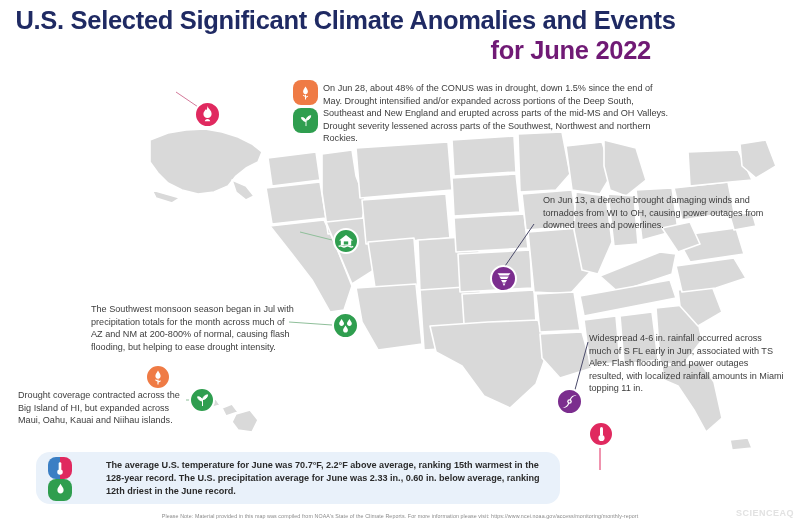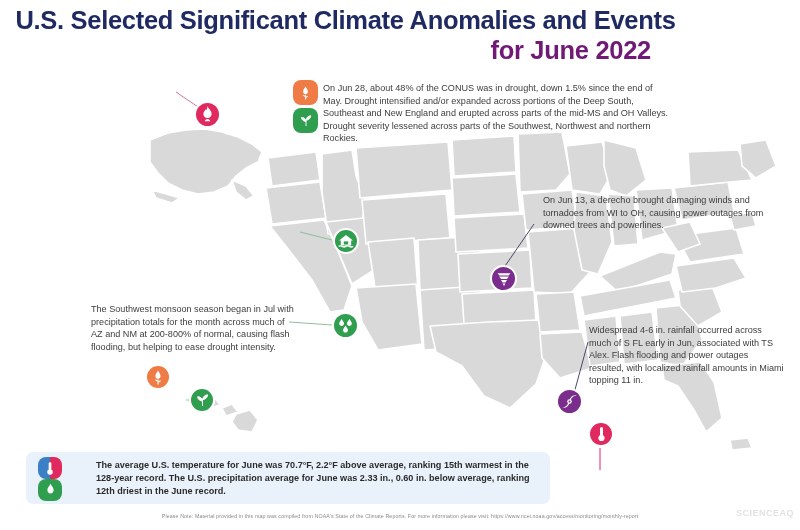--- a/index.html
+++ b/index.html
@@ -36,21 +36,21 @@
   .map-layer { position: absolute; left: 0; top: 40px; width: 800px; height: 450px; }
 
   
   .callout { position: absolute; color: #3d3d3d; font-size: 9.1px; line-height: 12.6px; }
 
   .c-alaska   { left: 66px;  top: 60px;  width: 214px; }
   .c-drought  { left: 323px; top: 82px;  width: 350px; font-weight: normal; }
   .c-yellow   { left: 106px; top: 196px; width: 210px; }
   .c-derecho  { left: 535px; top: 194px; width: 235px; margin-left: 8px; }
   .c-monsoon  { left: 91px;  top: 303px; width: 205px; }
-  .c-florida  { left: 589px; top: 324px; width: 195px; }
+  .c-florida  { left: 589px; top: 332px; width: 195px; }
   .c-hawaii   { left: 18px;  top: 389px; width: 175px; }
   .c-pr       { left: 614px; top: 425px; width: 175px; }
 
   
   .icon-badge {
     position: absolute; border-radius: 50%;
     display: flex; align-items: center; justify-content: center;
   }
   .icon-badge svg { display: block; }
 
@@ -58,22 +58,22 @@
   .icon-sq {
     position: absolute; border-radius: 8px;
     display: flex; align-items: center; justify-content: center;
   }
 
   
   .leaders { position: absolute; left: 0; top: 0; width: 800px; height: 530px; pointer-events: none; }
 
   
   .summary {
-    position: absolute; left: 26px; top: 452px; width: 524px; height: 52px;
-    background: #e9f1fa; border-radius: 7px;
+    position: absolute; left: 36px; top: 452px; width: 524px; height: 52px;
+    background: #e9f1fa; border-radius: 14px;
   }
   .summary-text {
     position: absolute; left: 70px; top: 7px; width: 446px;
     font-size: 9.1px; line-height: 13.2px; font-weight: bold; color: #2b2b2b;
   }
 
   
   .footer {
     position: absolute; left: 0; top: 513px; width: 800px;
     text-align: center; font-size: 5.3px; color: #8a8a8a;
@@ -250,20 +250,21 @@
   </div>
   <div class="callout c-drought">On Jun 28, about 48% of the CONUS was in drought, down 1.5% since the end of May. Drought intensified and/or expanded across portions of the Deep South, Southeast and New England and erupted across parts of the mid-MS and OH Valleys. Drought severity lessened across parts of the Southwest, Northwest and northern Rockies.</div>
 
 
   <div class="callout c-derecho">On Jun 13, a derecho brought damaging winds and tornadoes from WI to OH, causing power outages from downed trees and powerlines.</div>
 
   <div class="callout c-monsoon">The Southwest monsoon season began in Jul with precipitation totals for the month across much of AZ and NM at 200-800% of normal, causing flash flooding, but helping to ease drought intensity.</div>
 
   <div class="callout c-florida">Widespread 4-6 in. rainfall occurred across much of S FL early in Jun, associated with TS Alex. Flash flooding and power outages resulted, with localized rainfall amounts in Miami topping 11 in.</div>
 
+  <div class="callout c-hawaii">Drought coverage contracted across the Big Island of HI, but expanded across Maui, Oahu, Kauai and Niihau islands.</div>
 
 
   <div class="summary">
     <div class="icon-sq" style="left:12px; top:5px; width:24px; height:22px; background:linear-gradient(90deg,#3b7fc4 50%,#e0295f 50%);">
       <svg width="8" height="15" viewBox="0 0 9 16">
         <rect x="3" y="1" width="3" height="9" rx="1.5" fill="#ffffff"></rect>
         <circle cx="4.5" cy="12" r="3.1" fill="#ffffff"></circle>
       </svg>
     </div>
     <div class="icon-sq" style="left:12px; top:27px; width:24px; height:22px; background:#2f9e4f;">

